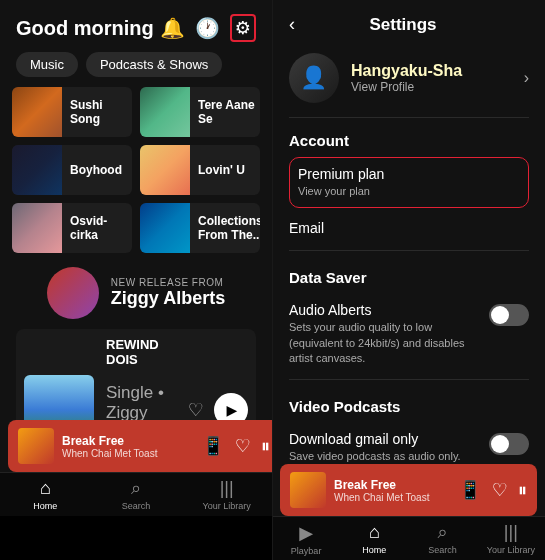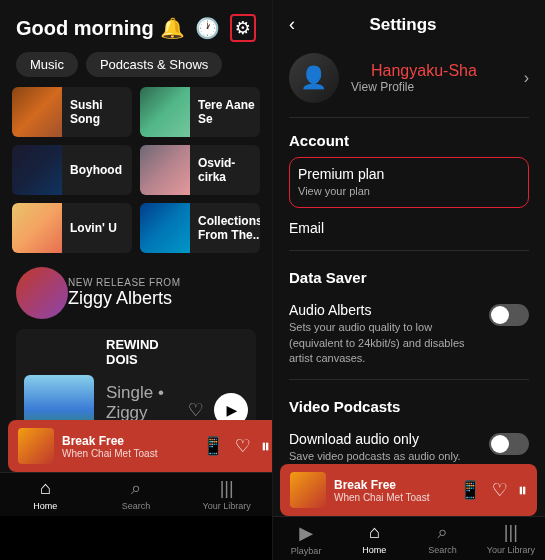--- a/index.html
+++ b/index.html
@@ -113,41 +113,43 @@
       color: #fff;
       font-size: 12px;
       font-weight: 600;
       line-height: 1.2;
     }
 
     .new-release-section {
       padding: 6px 16px 6px;
       display: flex;
       align-items: center;
+      gap: 12px;
+      justify-content: center;
     }
 
     .new-release-img {
       width: 52px;
       height: 52px;
       border-radius: 50%;
       background: linear-gradient(135deg, #c0392b, #8e44ad);
       flex-shrink: 0;
     }
 
     .new-release-info {}
     .new-release-label {
       color: #aaa;
       font-size: 10px;
       text-transform: uppercase;
       letter-spacing: 0.5px;
     }
     .new-release-name {
       color: #fff;
       font-size: 18px;
-      font-weight: 400;
+      font-weight: 700;
     }
 
     .rewind-section {
       margin: 4px 16px;
       background: #1a1a1a;
       border-radius: 8px;
       display: flex;
       align-items: center;
       gap: 12px;
       padding: 8px;
@@ -352,21 +354,21 @@
       height: 100%;
       background: linear-gradient(135deg, #3a3a3a, #1a1a1a);
       display: flex;
       align-items: center;
       justify-content: center;
       color: #aaa;
       font-size: 22px;
     }
 
     .profile-info { flex: 1; }
-    .profile-name { color: #ef4444; font-size: 16px; font-weight: 400; margin-left: 20px; }
+    .profile-name { color: #fef9c3; font-size: 16px; font-weight: 700; }
     .profile-link { color: #aaa; font-size: 12px; }
 
     .profile-chevron { color: #aaa; font-size: 16px; }
 
     .section-title {
       color: #fff;
       font-size: 15px;
       font-weight: 700;
       padding: 14px 0 8px;
     }
@@ -483,26 +485,26 @@
     </div>
     <div class="grid-card">
       <div class="grid-card-img tere"></div>
       <span class="grid-card-label">Tere Aane Se</span>
     </div>
     <div class="grid-card">
       <div class="grid-card-img boyhood"></div>
       <span class="grid-card-label">Boyhood</span>
     </div>
     <div class="grid-card">
+      <div class="grid-card-img lovin"></div>
+      <span class="grid-card-label">Lovin' U</span>
+    </div>
+    <div class="grid-card">
       <div class="grid-card-img osvid"></div>
       <span class="grid-card-label">Osvid-cirka</span>
-    </div>
-    <div class="grid-card">
-      <div class="grid-card-img lovin"></div>
-      <span class="grid-card-label">Lovin' U</span>
     </div>
     <div class="grid-card">
       <div class="grid-card-img collections"></div>
       <span class="grid-card-label">Collections From The...</span>
     </div>
   </div>
 
   <div class="new-release-section">
     <div class="new-release-img"></div>
     <div class="new-release-info">
@@ -613,21 +615,21 @@
       </div>
     </div>
 
     <div class="divider-line"></div>
 
     <div class="section-title">Video Podcasts</div>
 
     <div class="settings-item">
       <div class="settings-row">
         <div>
-          <div class="settings-item-title">Download audio only</div>
+          <div class="settings-item-title">Download gmail only</div>
           <div class="settings-item-subtitle">Save video podcasts as audio only.</div>
         </div>
         <div class="toggle">
           <div class="toggle-knob"></div>
         </div>
       </div>
     </div>
 
     <div class="settings-item">
       <div class="settings-row">

